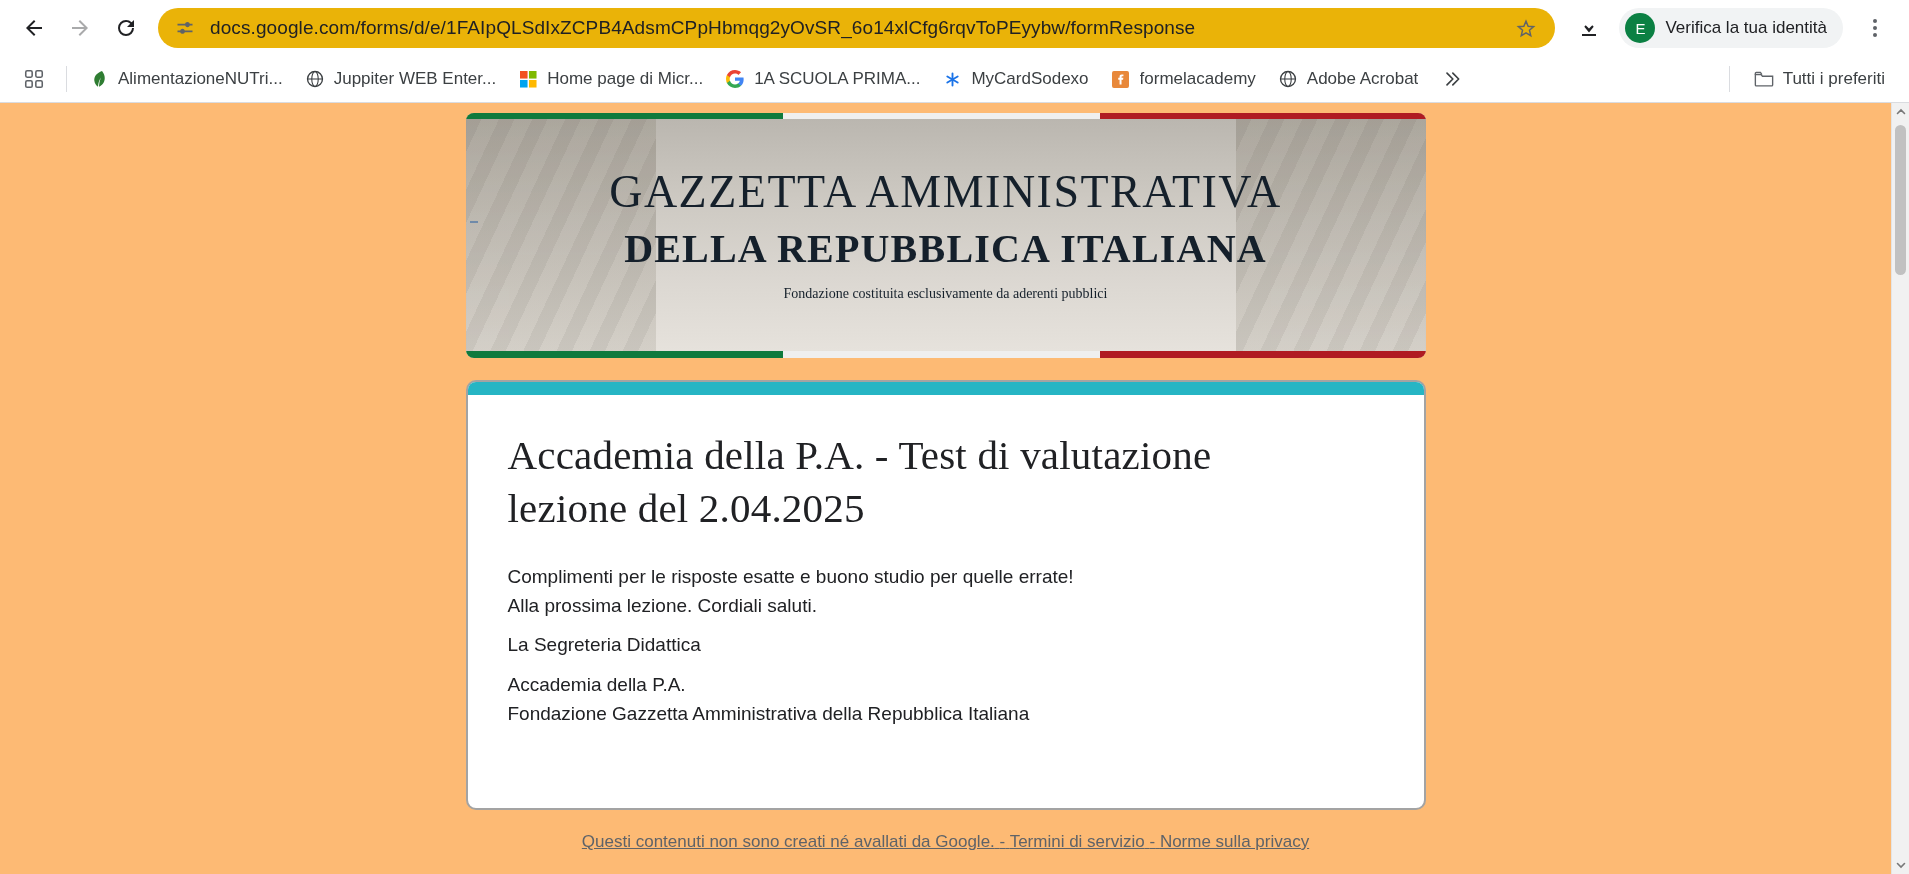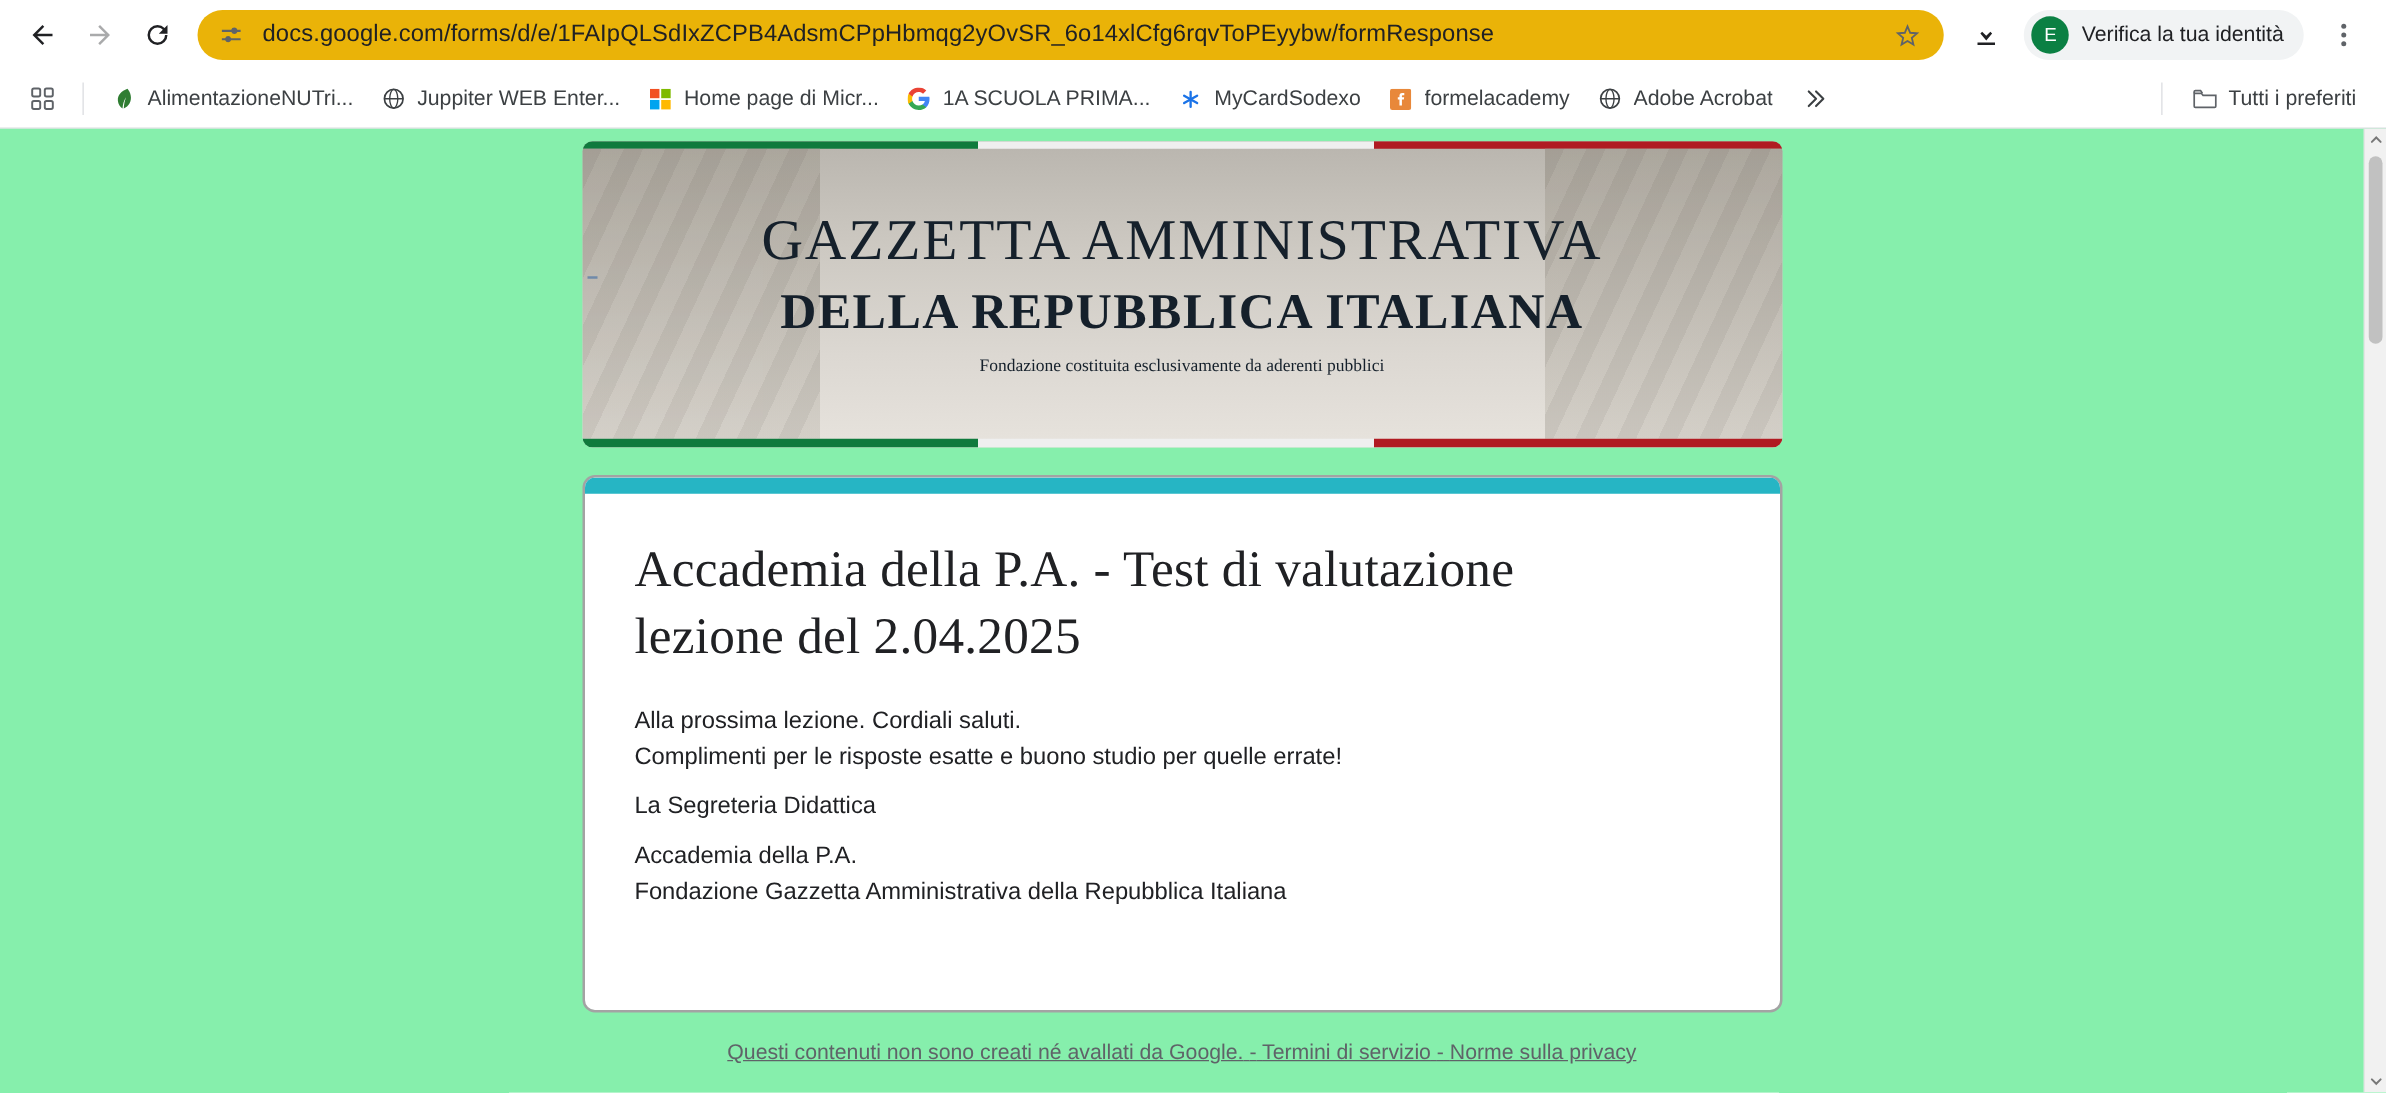--- a/index.html
+++ b/index.html
@@ -145,21 +145,21 @@
     margin-left: auto;
     display: flex; align-items: center;
   }
   .bm-right .bm-sep { margin: 0 14px 0 4px; }
 
   
   .viewport {
     position: relative;
     width: 1909px;
     height: 771px;
-    background: #86efac;
+    background: #fdba74;
     overflow: hidden;
   }
   .page-scroll {
     position: absolute;
     inset: 0 18px 0 0;
     overflow: hidden;
   }
   .form-wrap {
     width: 960px;
     margin: 0 auto;
@@ -476,22 +476,22 @@
           <div class="banner-t3">Fondazione costituita esclusivamente da aderenti pubblici</div>
         </div>
       </div>
 
       <div class="card">
         <div class="card-topbar"></div>
         <div class="card-body">
           <h1 class="form-title">Accademia della P.A. - Test di valutazione lezione del 2.04.2025</h1>
 
           <p class="form-para">
+            <span class="ln">Complimenti per le risposte esatte e buono studio per quelle errate!</span>
             <span class="ln">Alla prossima lezione. Cordiali saluti.</span>
-            <span class="ln">Complimenti per le risposte esatte e buono studio per quelle errate!</span>
           </p>
 
           <p class="form-para">
             <span class="ln">La Segreteria Didattica</span>
           </p>
 
           <p class="form-para">
             <span class="ln">Accademia della P.A.</span>
             <span class="ln">Fondazione Gazzetta Amministrativa della Repubblica Italiana</span>
           </p>

